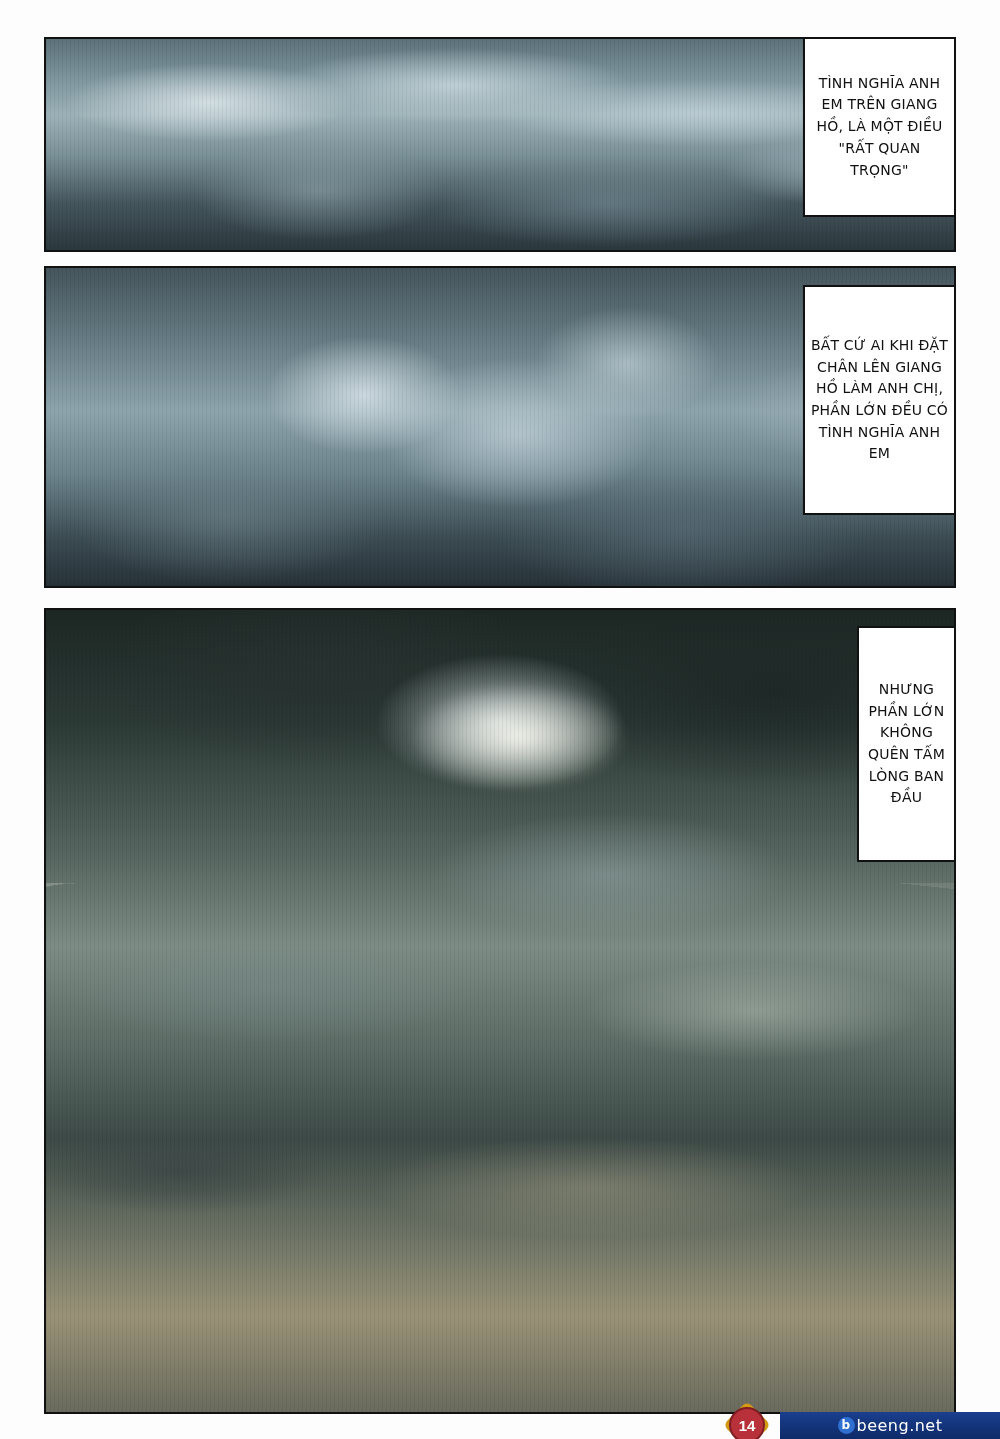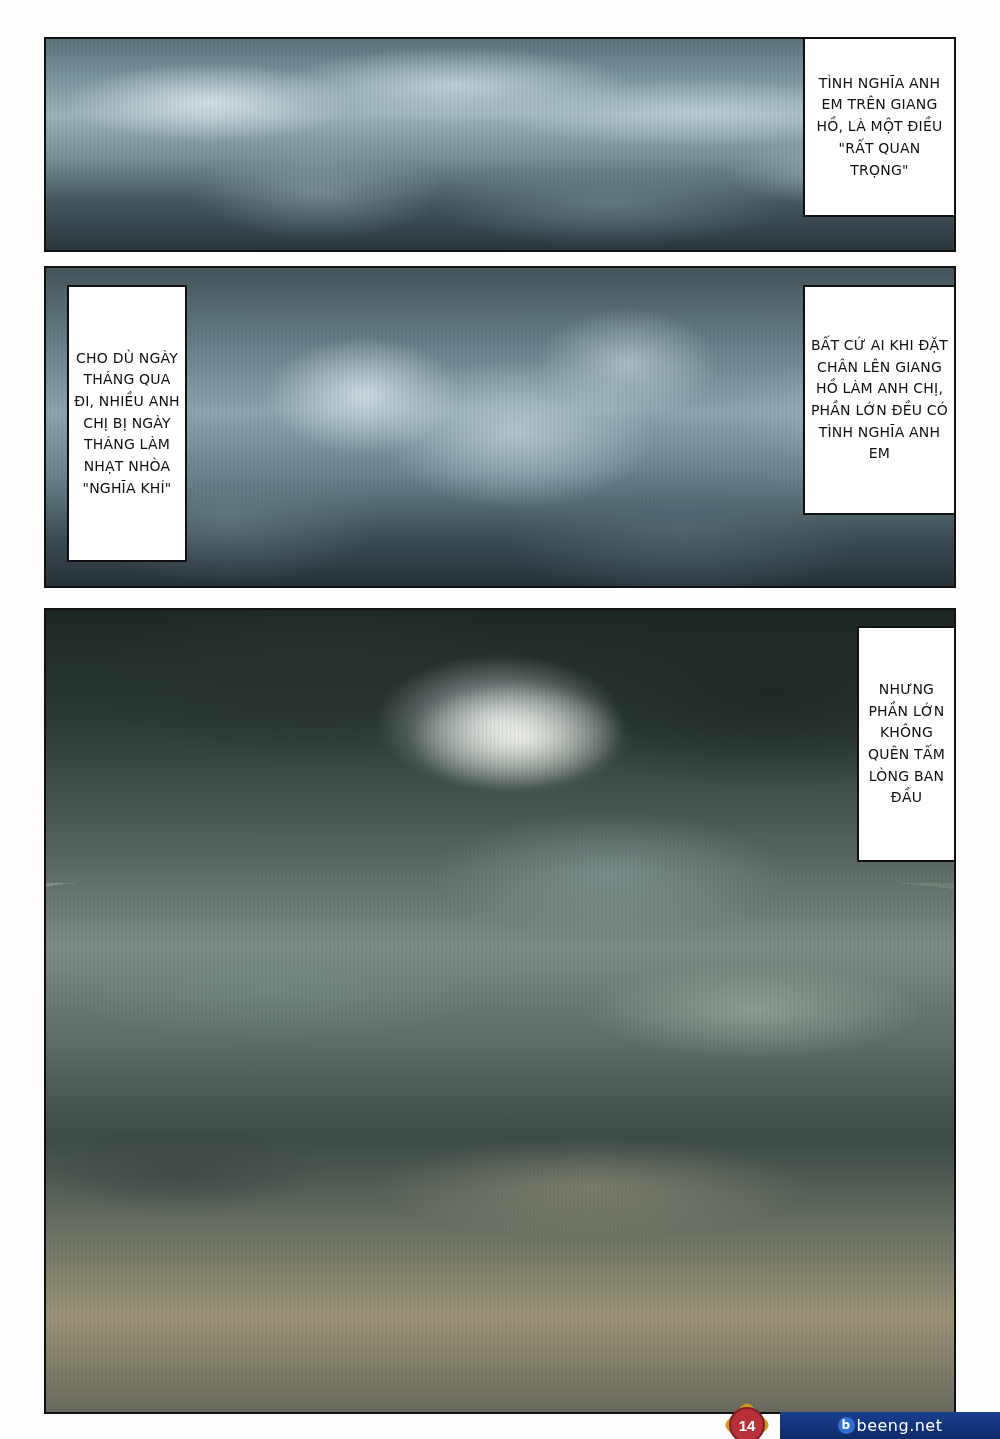--- a/index.html
+++ b/index.html
@@ -238,21 +238,20 @@
 
   <div class="panel" id="panel-3">
     <div class="sky sky-3"></div>
     <div class="glow"></div>
     <div class="rays"></div>
     <div class="scanlines"></div>
   </div>
 
   <div class="caption" id="caption-1">TÌNH NGHĨA ANH EM TRÊN GIANG HỒ, LÀ MỘT ĐIỀU "RẤT QUAN TRỌNG"</div>
 
-  <div class="caption" id="caption-2">CHO DÙ NGÀY THÁNG QUA ĐI, NHIỀU ANH CHỊ BỊ NGÀY THÁNG LÀM NHẠT NHÒA "NGHĨA KHÍ"</div>
 
   <div class="caption" id="caption-4">NHƯNG PHẦN LỚN KHÔNG QUÊN TẤM LÒNG BAN ĐẦU</div>
 
   <div class="caption" id="caption-3">BẤT CỨ AI KHI ĐẶT CHÂN LÊN GIANG HỒ LÀM ANH CHỊ, PHẦN LỚN ĐỀU CÓ TÌNH NGHĨA ANH EM</div>
 
   <div class="footer">
     <div class="footer-bar">
       <span class="footer-logo">
         <span class="b-circle">b</span>
         <span>beeng.net</span>

